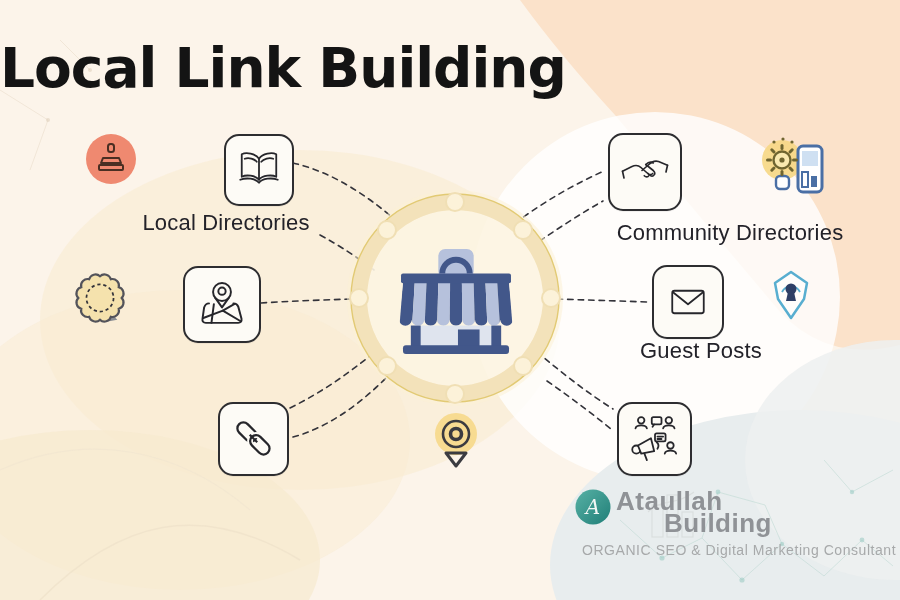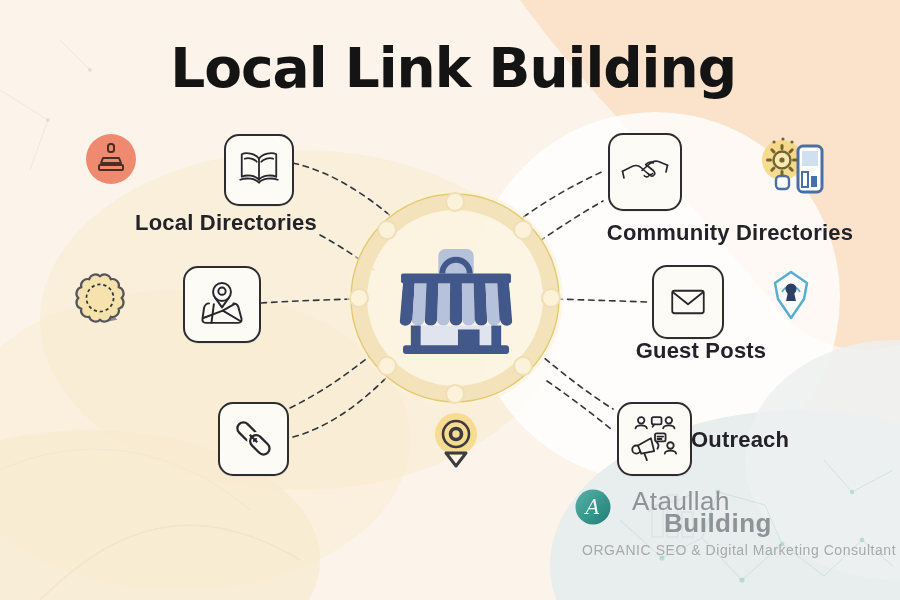--- a/index.html
+++ b/index.html
@@ -1,33 +1,33 @@
 <!DOCTYPE html>
 <html><head>
 <meta charset="utf-8">
 <style>
   html,body{margin:0;padding:0;background:#ddd;}
   .canvas{position:relative;width:900px;height:600px;overflow:hidden;
     background:#fcf4ea;font-family:"Liberation Sans",sans-serif;}
   .layer{position:absolute;left:0;top:0;width:900px;height:600px;}
-  .title{position:absolute;left:0;top:36px;width:736px;text-align:right;
+  .title{position:absolute;left:0;top:36px;width:736px;text-align:left;
     font-family:"DejaVu Sans",sans-serif;font-weight:800;font-size:55px;
     letter-spacing:-1px;color:#141414;}
   .card{position:absolute;background:#fdfbf6;border:2px solid #2d2d30;
     border-radius:15px;display:flex;align-items:center;justify-content:center;
     box-shadow:0 1px 0 rgba(0,0,0,.05);}
   .card svg{display:block;}
-  .nodelabel{position:absolute;font-size:22px;font-weight:700;color:#232229;
+  .nodelabel{position:absolute;font-size:22px;font-weight:400;color:#232229;
     white-space:nowrap;letter-spacing:.2px;}
   .nodelabel.ctr{transform:translateX(-50%);}
   .deco{position:absolute;}
   .brand{position:absolute;left:572px;top:486px;width:260px;}
   .brand .mark{position:absolute;left:2px;top:2px;}
-  .brand .fn{position:absolute;left:44px;top:0px;font-size:26px;font-weight:400;
-    color:#8f9296;letter-spacing:.5px;margin-left:16px;}
+  .brand .fn{position:absolute;left:44px;top:0px;font-size:26px;font-weight:700;
+    color:#8f9296;letter-spacing:.5px;}
   .brand .ln{position:absolute;left:92px;top:22px;font-size:26px;font-weight:700;
     color:#8f9296;letter-spacing:.5px;}
   .brand .tag{position:absolute;left:10px;top:56px;font-size:14px;color:#a7a9aa;
     letter-spacing:.55px;white-space:nowrap;}
 </style>
 </head>
 <body>
 
 <div class="canvas">
 
@@ -202,21 +202,20 @@
       <rect x="28" y="5" width="12" height="9" rx="2"></rect>
         <path d="M31 14 L29 17"></path>
       <rect x="32" y="25" width="13" height="10" rx="2"></rect>
         <path d="M35 29 h7 M35 32 h5"></path>
       <circle cx="9" cy="45" r="5"></circle>
       <path d="M11 40 L27 31 L31 47 L15 50 Z" fill="#fdfbf6"></path>
       <path d="M19 50 L22 58"></path>
       <path d="M34 36 q4 3 1 8"></path>
     </svg>
   </div>
-  <div class="nodelabel" style="left:691px;top:427px">Outreach</div>
 
   <svg class="deco" style="left:85px;top:133px" width="52" height="52" viewBox="0 0 52 52">
     <circle cx="26" cy="26" r="25" fill="#ef8970"></circle>
     <g stroke="#4a2e22" stroke-width="2" fill="none" stroke-linejoin="round">
       <rect x="23" y="11" width="6" height="8" rx="2.5"></rect>
       <path d="M18 25 L34 25 L36 30 L16 30 Z"></path>
       <rect x="14" y="32" width="24" height="5" rx="1"></rect>
     </g>
   </svg>
 

